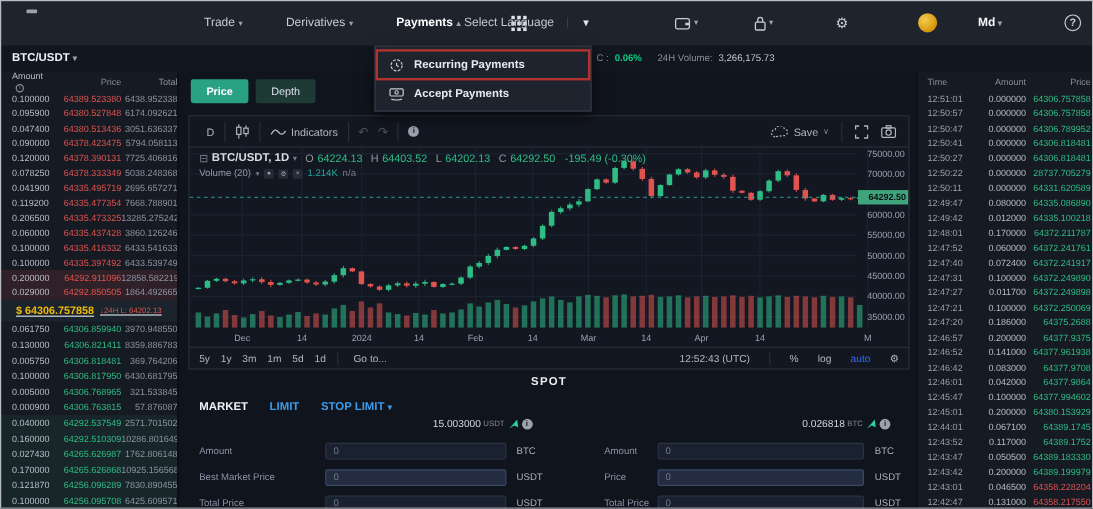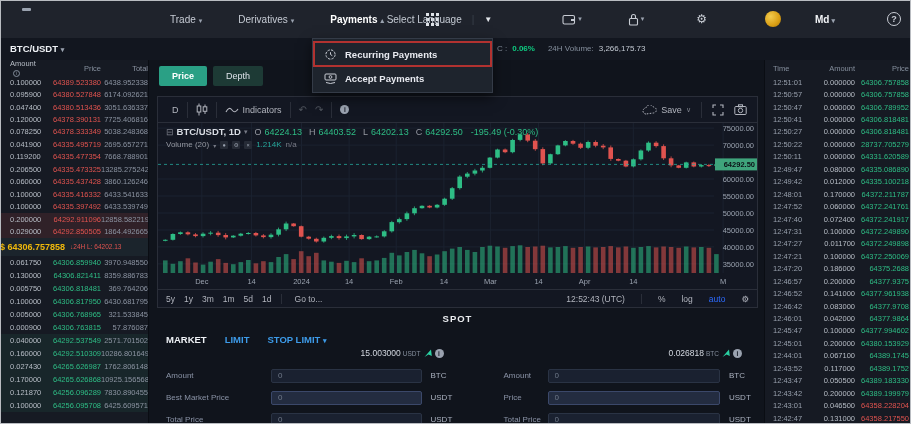--- a/index.html
+++ b/index.html
@@ -52,21 +52,21 @@
   .ob-row.buy { height:13px; }
   .ob-c1 { width:42px; padding-left:10px; color:#b7bdc6; text-align:left; }
   .ob-c2 { flex:1; text-align:right; }
   .ob-c3 { width:47px; text-align:right; color:#8b93a1; overflow:hidden; white-space:nowrap; }
   .ob-row.sell .ob-c2 { color:#e0534f; }
   .ob-row.buy  .ob-c2 { color:#2ebd85; }
   .ob-row.sell.hl { background:rgba(224,83,79,.13); }
   .ob-row.buy.hl  { background:rgba(46,189,133,.08); }
   .ob-head .ob-c2 { color:#848e9c; }
   .info-dot { display:inline-flex; width:7px; height:7px; border:1px solid #848e9c; border-radius:50%; font-size:5px; color:#848e9c; align-items:center; justify-content:center; margin-left:3px; vertical-align:middle; }
-  .ob-mid { height:18px; background:#1b242c; display:flex; align-items:center; justify-content:flex-start; gap:5px; }
+  .ob-mid { height:18px; background:#1b242c; display:flex; align-items:center; justify-content:center; gap:5px;text-decoration:underline; }
   .ob-mid .px { color:#f0b90b; font-weight:bold; font-size:9px; }
   .ob-mid .lo { color:#e0534f; font-size:6.5px; }
 
   
   .h-c1 { width:44px; padding-left:8px; color:#98a0ad; }
   .h-c2 { width:46px; text-align:right; color:#b7bdc6; }
   .h-c3 { flex:1; text-align:right; padding-right:2px; overflow:hidden; white-space:nowrap; }
   .h-row { display:flex; align-items:center; height:12.45px; font-size:7.5px; }
   .h-row.up .h-c3 { color:#2ebd85; }
   .h-row.down .h-c3 { color:#e0534f; }
@@ -242,20 +242,25 @@
         <span class="ob-c2">64380.527848</span>
         <span class="ob-c3">6174.092621</span>
       </div>
 
       <div class="ob-row sell">
         <span class="ob-c1">0.047400</span>
         <span class="ob-c2">64380.513436</span>
         <span class="ob-c3">3051.636337</span>
       </div>
 
+      <div class="ob-row sell">
+        <span class="ob-c1">0.090000</span>
+        <span class="ob-c2">64378.423475</span>
+        <span class="ob-c3">5794.058113</span>
+      </div>
 
       <div class="ob-row sell">
         <span class="ob-c1">0.120000</span>
         <span class="ob-c2">64378.390131</span>
         <span class="ob-c3">7725.406816</span>
       </div>
 
       <div class="ob-row sell">
         <span class="ob-c1">0.078250</span>
         <span class="ob-c2">64378.333349</span>

